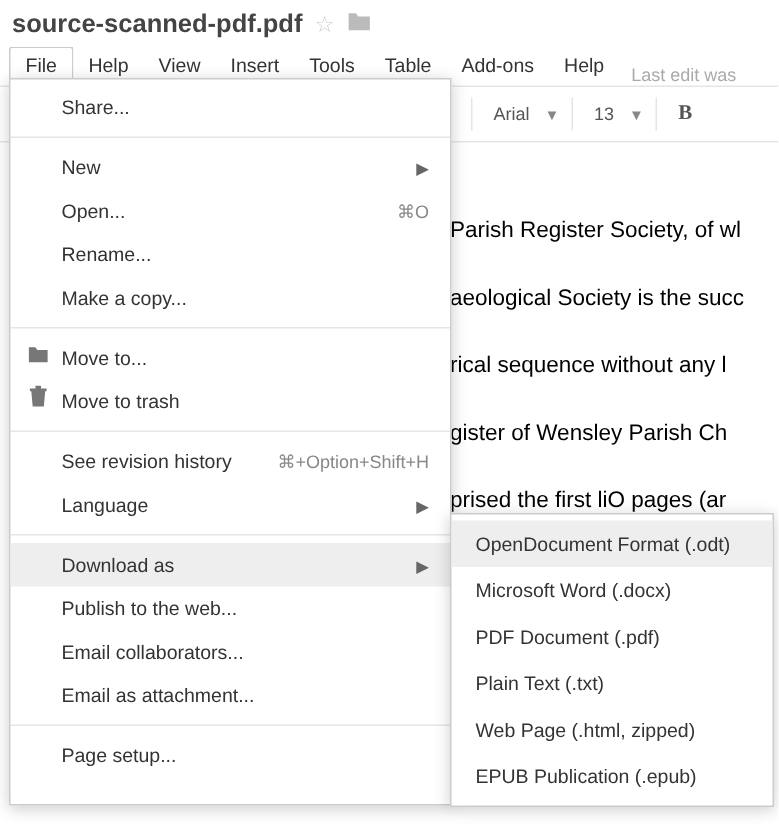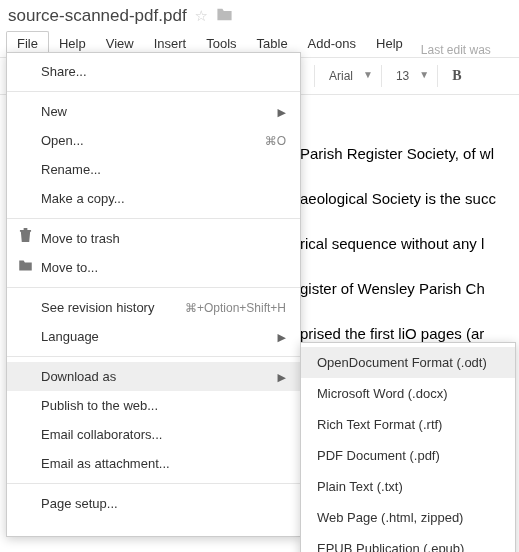--- a/index.html
+++ b/index.html
@@ -15,21 +15,21 @@
   }
   .titlebar {
     display: flex;
     align-items: center;
     padding: 6px 8px 2px 8px;
     gap: 8px;
   }
   .doc-title {
     font-size: 17px;
     color: #444;
-    font-weight: 400;
+    font-weight: 700;
   }
   .star-icon { color: #cfcfcf; font-size: 15px; }
   .folder-icon { color: #bfbfbf; font-size: 15px; }
   .menubar {
     display: flex;
     align-items: flex-end;
     gap: 0;
     padding: 2px 6px 0 6px;
     border-bottom: 1px solid #e5e5e5;
     font-size: 13px;
@@ -55,21 +55,21 @@
     padding: 6px 8px;
     border-bottom: 1px solid #e5e5e5;
     gap: 6px;
     font-size: 12px;
     color: #555;
     position: relative;
   }
   .toolbar .spacer { flex: 0 0 300px; }
   .toolbar .divider { width:1px; height:22px; background:#e5e5e5; }
   .tb-select {
-    display:flex; align-items:flex-start; gap:10px;
+    display:flex; align-items:flex-end; gap:10px;
     padding: 4px 8px;
     border-right:1px solid #e5e5e5;
   }
   .tb-select .chev { color:#888; font-size:10px; }
   .bold { font-weight: bold; font-family: Georgia, serif; font-size:14px; }
 
   .doc-body {
     position: absolute;
     left: 300px;
     top: 120px;
@@ -199,34 +199,34 @@
   </div>
   <div class="row">
     <span class="label">Rename...</span>
   </div>
   <div class="row">
     <span class="label">Make a copy...</span>
   </div>
   <div class="sep"></div>
   <div class="row">
     <span class="lead-icon">
+      <svg width="15" height="13" viewBox="0 0 24 20">
+          <path fill="#777" d="M2 2h7l2 3h11v13H2z"></path>
+        </svg>
+    </span>
+    <span class="label">Move to...</span>
+  </div>
+  <div class="row">
+    <span class="lead-icon">
       <svg width="13" height="15" viewBox="0 0 14 16">
           <path fill="#777" d="M2 4h10l-1 11H3zM1 2h12v2H1zM5 0h4v2H5z"></path>
         </svg>
     </span>
     <span class="label">Move to trash</span>
   </div>
-  <div class="row">
-    <span class="lead-icon">
-      <svg width="15" height="13" viewBox="0 0 24 20">
-          <path fill="#777" d="M2 2h7l2 3h11v13H2z"></path>
-        </svg>
-    </span>
-    <span class="label">Move to...</span>
-  </div>
   <div class="sep"></div>
   <div class="row">
     <span class="label">See revision history</span>
     <span class="shortcut">⌘+Option+Shift+H</span>
   </div>
   <div class="row">
     <span class="label">Language</span>
     <span class="arrow">▶</span>
   </div>
   <div class="sep"></div>
@@ -250,18 +250,17 @@
   <div class="row">
     
     
     
   </div>
 </div>
 
 <div class="submenu">
   <div class="srow highlight">OpenDocument Format (.odt)</div>
   <div class="srow">Microsoft Word (.docx)</div>
-  <div class="srow">Rich Text Format (.rtf)</div>
   <div class="srow">PDF Document (.pdf)</div>
   <div class="srow">Plain Text (.txt)</div>
   <div class="srow">Web Page (.html, zipped)</div>
   <div class="srow">EPUB Publication (.epub)</div>
 </div>
 
 </body></html>

